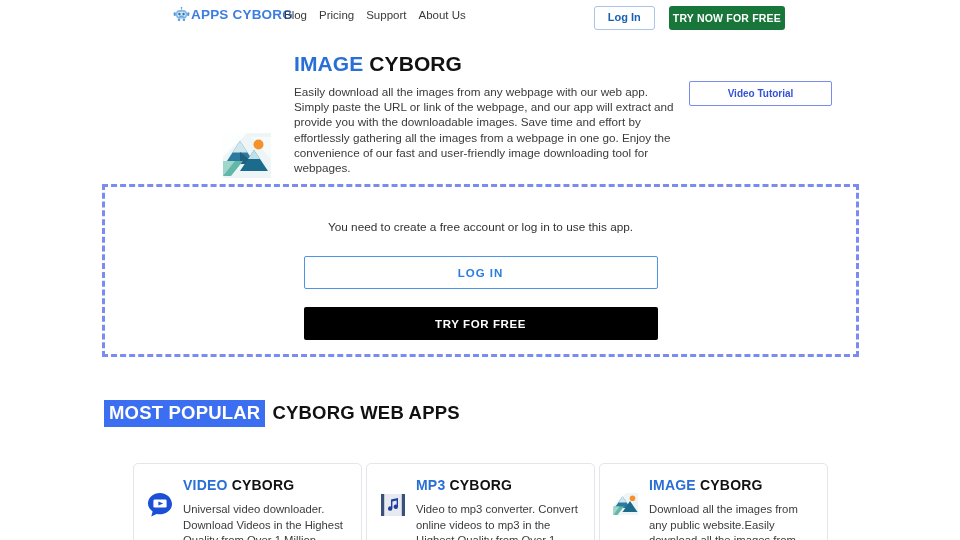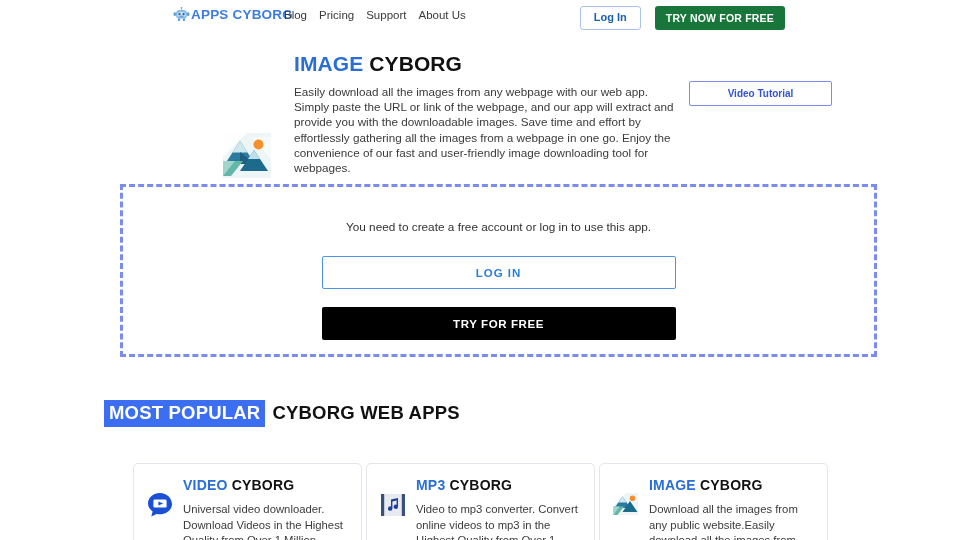--- a/index.html
+++ b/index.html
@@ -38,21 +38,21 @@
     position: absolute; right: 175px; top: 6px;
     display: flex; align-items: center; gap: 14px;
   }
   .btn-login-top {
     border: 1px solid #a9c3ea; background: #fff; color: #1a5fb4;
     font-size: 11px; font-weight: bold; padding: 4px 13px; border-radius: 3px;
     cursor: pointer; line-height: 1.2; white-space: nowrap;
   }
   .btn-try-top {
     border: none; background: #18763a; color: #fff;
-    font-size: 10.5px; font-weight: bold; padding: 6px 11px; border-radius: 3px;
+    font-size: 10.5px; font-weight: bold; padding: 6px 4px; border-radius: 3px;
     cursor: pointer; letter-spacing: 0.2px; white-space: nowrap;
   }
 
   
   .hero { position: absolute; top: 52px; left: 0; width: 960px; height: 110px; }
   .hero-icon { position: absolute; left: 221px; top: 79px; width: 52px; height: 52px; }
   .hero-body { position: absolute; left: 294px; top: 0; width: 382px; }
   .hero-title {
     font-size: 21px; font-weight: bold; color: #111; letter-spacing: 0.1px;
     margin-bottom: 8px; white-space: nowrap;
@@ -71,21 +71,21 @@
     padding: 6px 0; border-radius: 2px; cursor: pointer;
   }
   .btn-faq {
     border: none; background: #e8b20c; color: #ffffff;
     font-size: 10px; font-weight: bold; text-align: center;
     padding: 7px 0; border-radius: 2px; cursor: pointer; letter-spacing: 0.3px;
   }
 
   
   .app-panel {
-    position: absolute; left: 120px; top: 184px; width: 757px; height: 173px;
+    position: absolute; left: 102px; top: 184px; width: 757px; height: 173px;
     border: 3px dashed #7b8cf0; background: #fff;
     display: flex; flex-direction: column; align-items: center;
   }
   .panel-msg {
     font-size: 11.8px; color: #333; margin-top: 33px; text-align: center;
   }
   .btn-login-main {
     margin-top: 22px; width: 354px; height: 33px;
     border: 1px solid #4d94e8; background: #fff; color: #2a7de1;
     font-size: 11.5px; font-weight: bold; letter-spacing: 1px;

